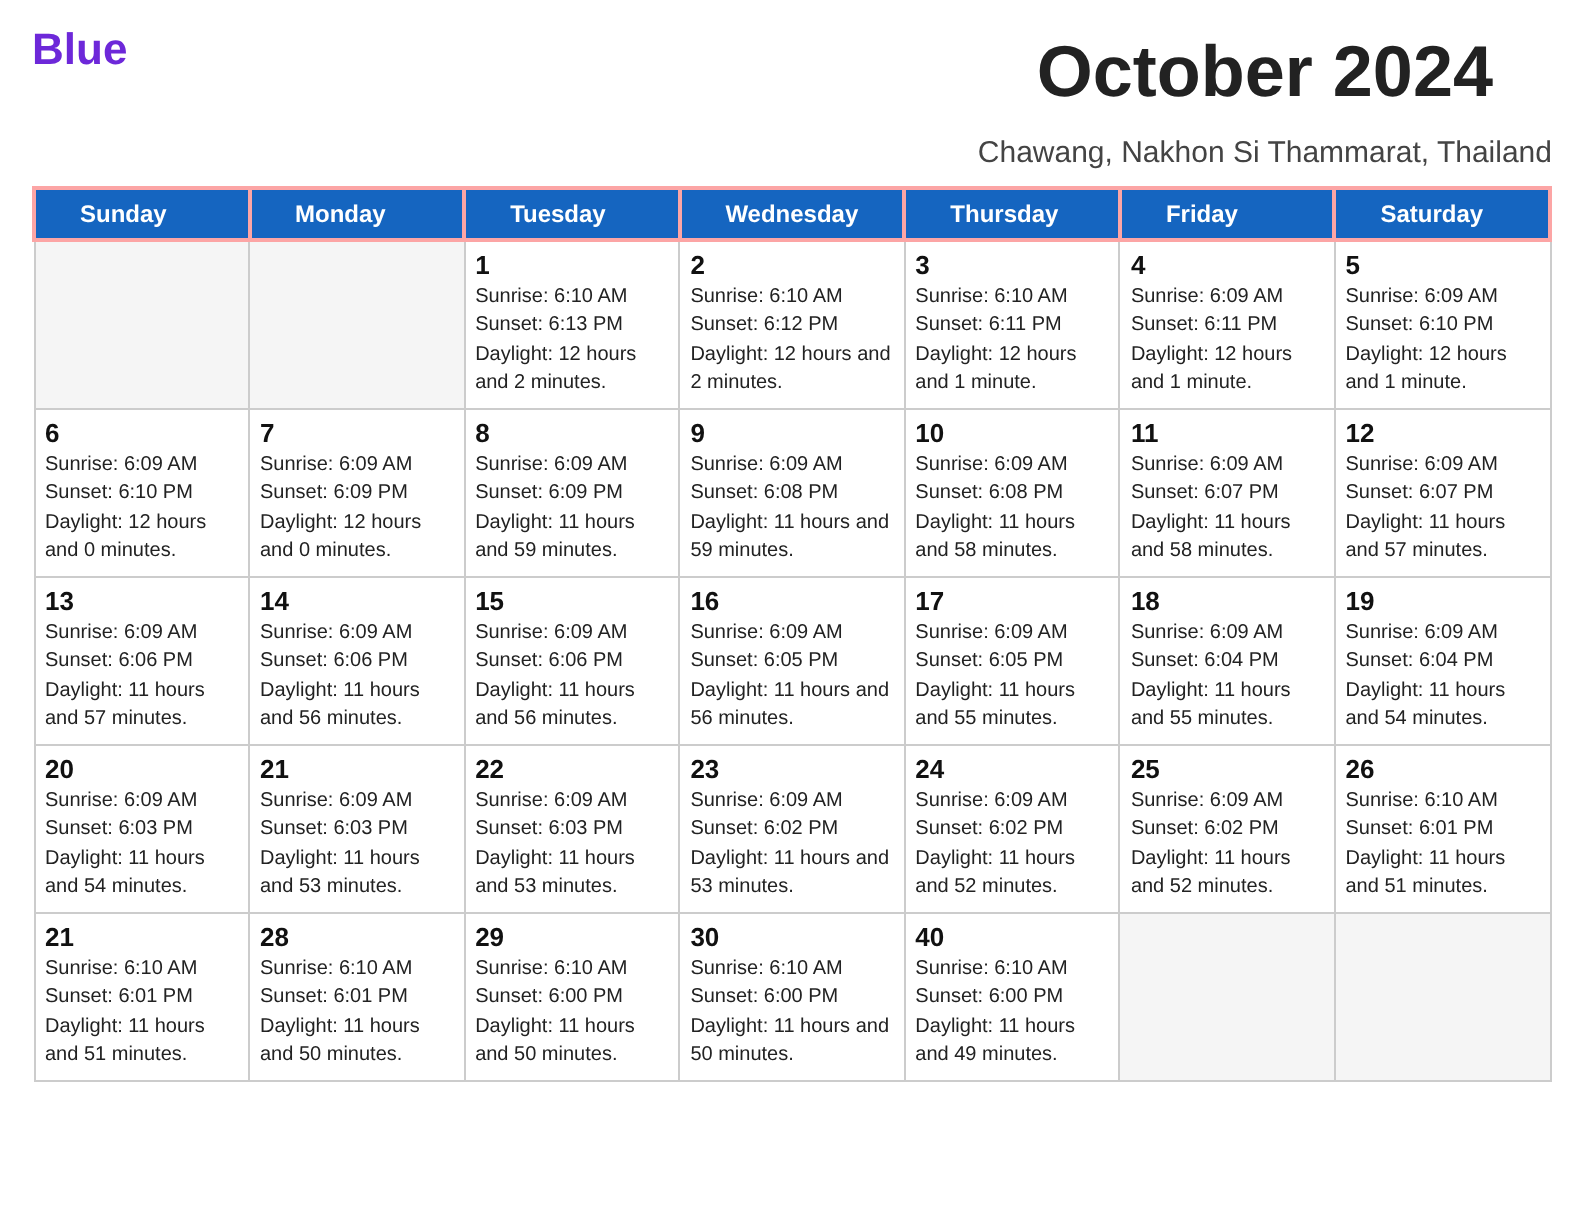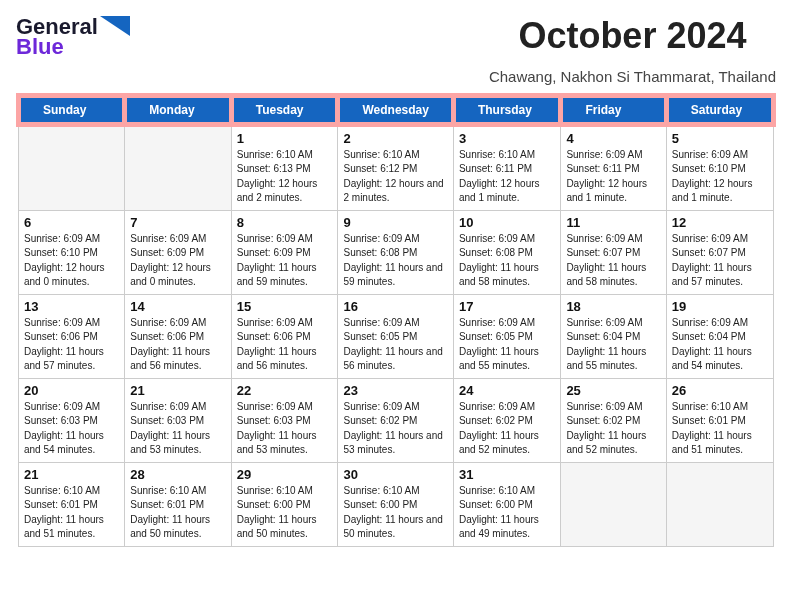--- a/index.html
+++ b/index.html
@@ -47,21 +47,21 @@
       border-collapse: collapse;
       font-size: 10.5px;
     }
     .calendar thead tr th {
       background: #1565c0;
       color: #fff;
       text-align: left;
       padding: 5px 22px;
       font-size: 12px;
       font-weight: bold;
-      border: 5px solid #fca5a5;
+      border: 2px solid #fca5a5;
     }
     .calendar tbody tr td {
       border: 1px solid #ccc;
       vertical-align: top;
       padding: 4px 5px;
       width: 108px;
       min-height: 72px;
       height: 80px;
       background: #fff;
     }
@@ -79,26 +79,20 @@
       color: #222;
       font-size: 10px;
       line-height: 1.45;
     }
   </style>
 </head>
 <body>
 
 <div class="header">
   <div class="logo">
-    <div style="display:flex; align-items:center;">
-      <span class="logo-text">General</span>
-      <svg width="30" height="20" viewBox="0 0 30 20" style="margin-left:2px; margin-top:-2px;">
-        <polygon points="0,0 30,0 30,20" fill="#1565c0"></polygon>
-      </svg>
-    </div>
     <span class="logo-text" style="margin-top:-2px;"><span class="blue">Blue</span></span>
   </div>
   <div class="title-block">
     <div class="month-year">October 2024</div>
     <div class="location">Chawang, Nakhon Si Thammarat, Thailand</div>
   </div>
 </div>
 
 <table class="calendar">
   <thead>
@@ -238,20 +232,20 @@
         </td>
         <td>
           <span class="day-num">29</span>
           <div class="cell-info">Sunrise: 6:10 AM<br>Sunset: 6:00 PM<br>Daylight: 11 hours and 50 minutes.</div>
         </td>
         <td>
           <span class="day-num">30</span>
           <div class="cell-info">Sunrise: 6:10 AM<br>Sunset: 6:00 PM<br>Daylight: 11 hours and 50 minutes.</div>
         </td>
         <td>
-          <span class="day-num">31</span>
+          <span class="day-num">40</span>
           <div class="cell-info">Sunrise: 6:10 AM<br>Sunset: 6:00 PM<br>Daylight: 11 hours and 49 minutes.</div>
         </td>
         <td class="empty"></td>
         <td class="empty"></td>
       </tr>
     </tbody>
 </table>
 
 </body></html>

